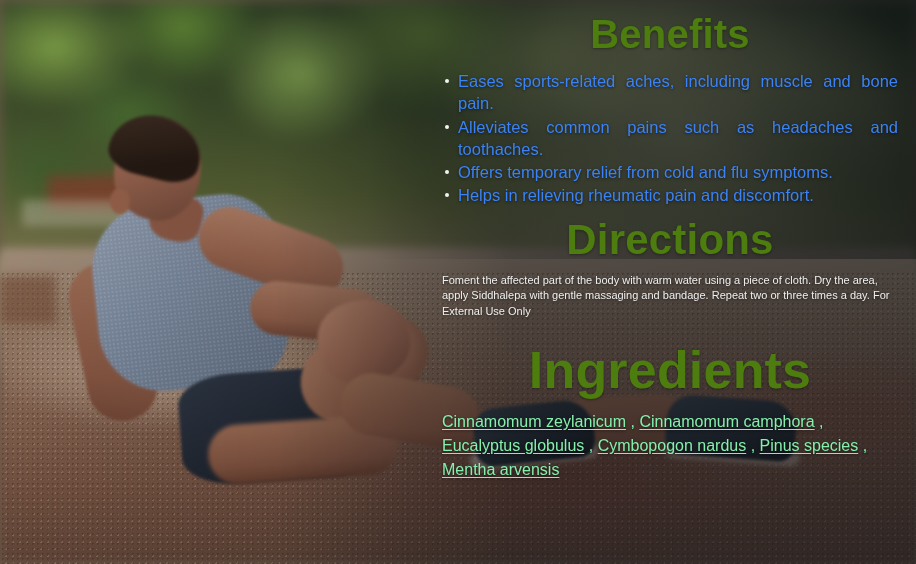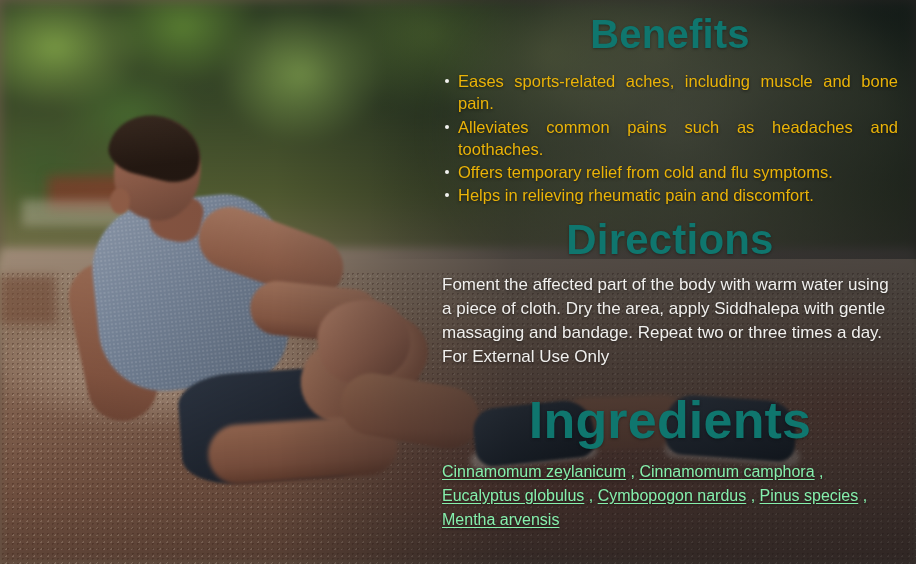--- a/index.html
+++ b/index.html
@@ -273,40 +273,40 @@
   .content {
     position: absolute;
     left: 430px;
     top: 0;
     width: 486px;
     height: 564px;
     padding: 0 12px 0 6px;
   }
 
   .heading {
-    color: #0f766e;
+    color: #4d7c0f;
     font-weight: bold;
     text-align: center;
     letter-spacing: .2px;
     line-height: 1;
     text-shadow: 0 1px 3px rgba(0,0,0,.35);
     white-space: nowrap;
   }
   .heading-benefits   { font-size: 40px; margin-top: 14px; }
   .heading-directions { font-size: 42px; margin-top: 12px; }
   .heading-ingredients{ font-size: 52px; margin-top: 24px; }
 
   .bullet-list {
     list-style: none;
     margin: 16px 0 0 0;
     padding: 0 6px 0 22px;
   }
   .bullet-list li {
     position: relative;
-    color: #eab308;
+    color: #3b82f6;
     font-size: 16.5px;
     line-height: 1.35;
     text-align: justify;
     text-justify: inter-word;
     margin-bottom: 1px;
     text-shadow: 0 1px 3px rgba(0,0,0,.55);
   }
   .bullet-list li::before {
     content: "";
     position: absolute;
@@ -314,21 +314,21 @@
     top: 9px;
     width: 4px;
     height: 4px;
     border-radius: 50%;
     background: #f2f2f0;
   }
   .bullet-list li.nowrap-line { text-align: left; }
 
   .body-text {
     color: #f0efed;
-    font-size: 17px;
+    font-size: 11px;
     line-height: 1.43;
     margin: 12px 0 0 0;
     padding: 0 6px 0 6px;
     text-align: left;
     text-shadow: 0 1px 3px rgba(0,0,0,.5);
   }
 
   .ingredients-text {
     color: #86efac;
     font-size: 16px;

